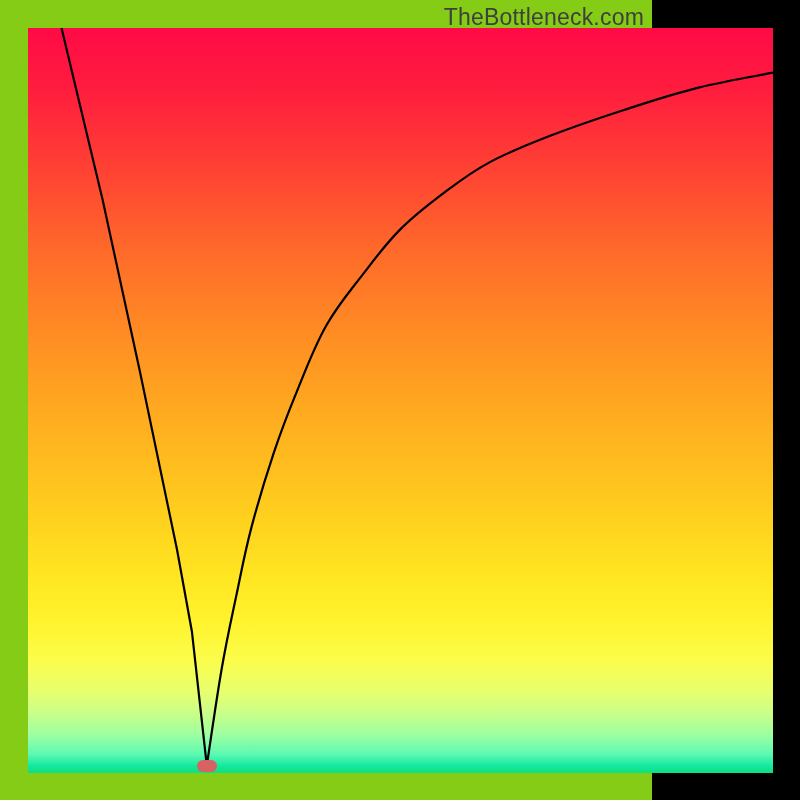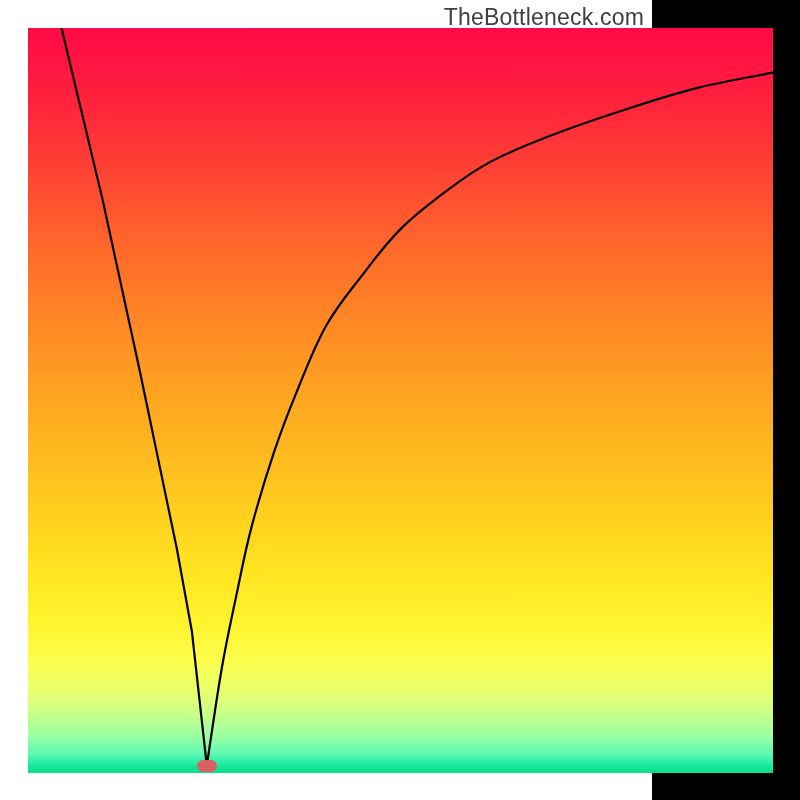--- a/index.html
+++ b/index.html
@@ -8,21 +8,21 @@
     width: 800px;
     height: 800px;
     overflow: hidden;
     background: #000;
     font-family: Arial, Helvetica, sans-serif;
   }
   .container {
     position: relative;
     width: 652px;
     height: 800px;
-    background: #ffffff;
+    background: #84cc16;
   }
   .plot-area {
     position: absolute;
     left: 28px;
     top: 28px;
     width: 745px;
     height: 745px;
     background: linear-gradient(to bottom,
       #ff0a46 0%,
       #ff1c3e 8%,

